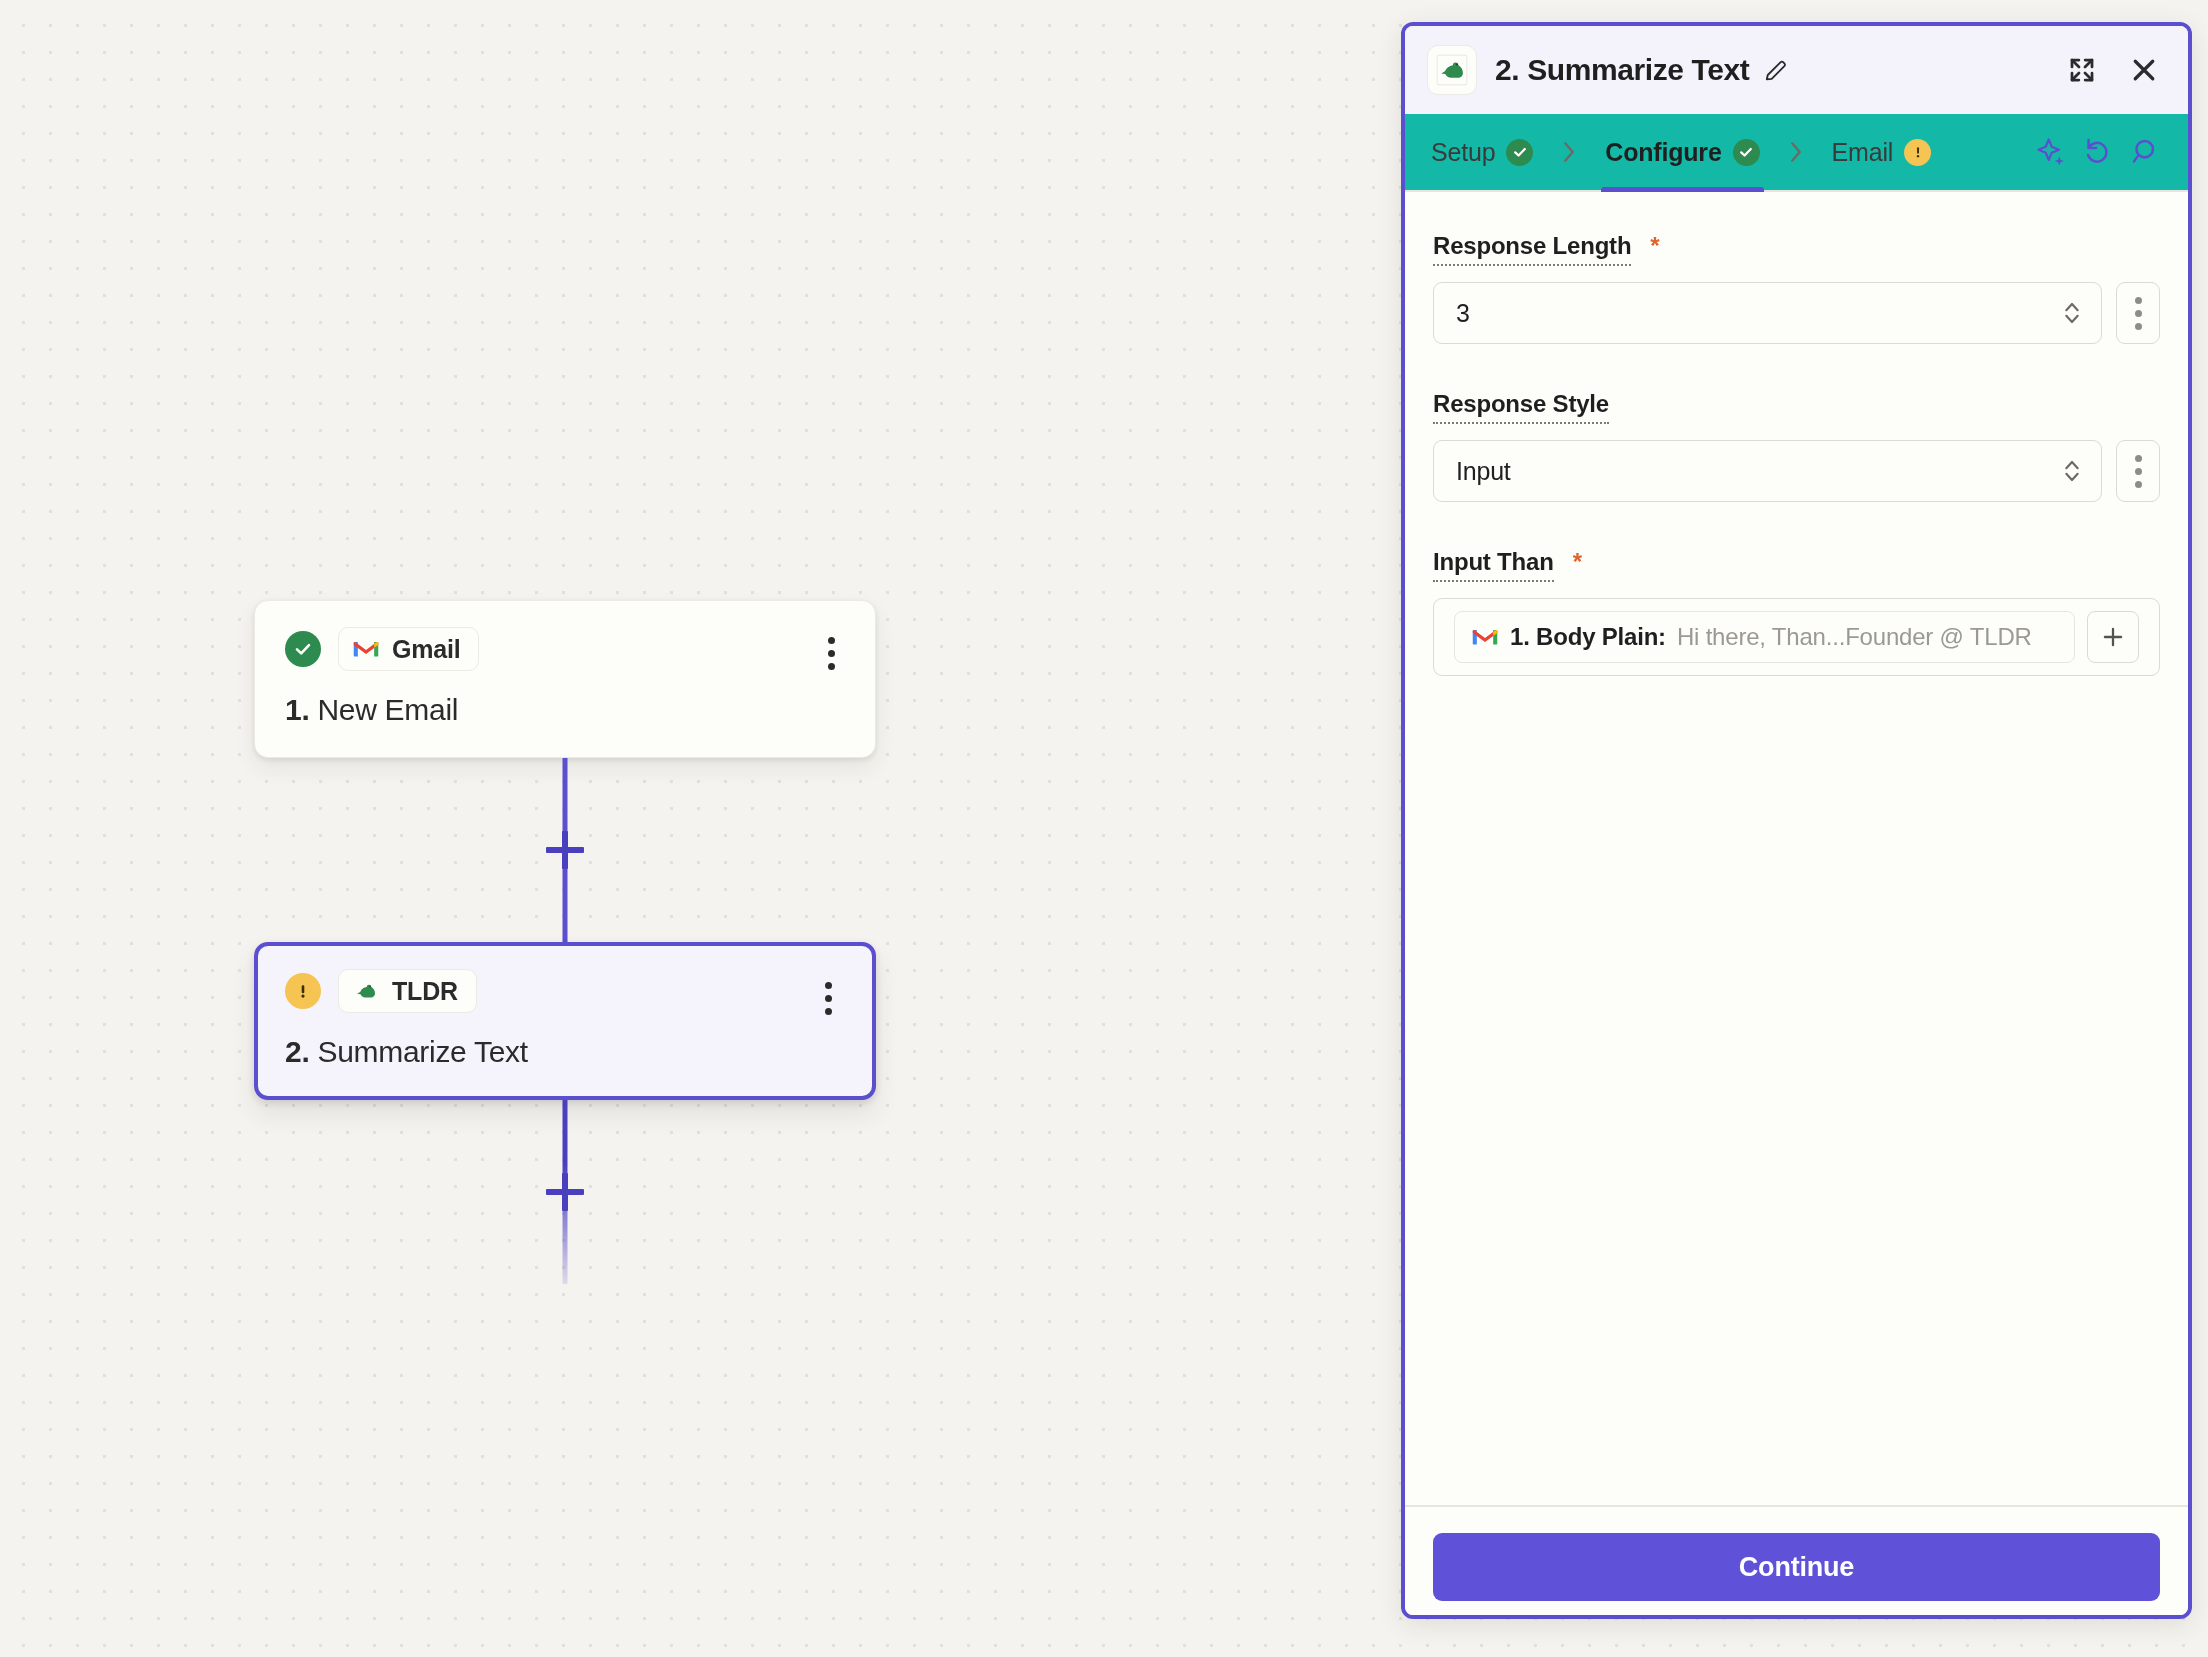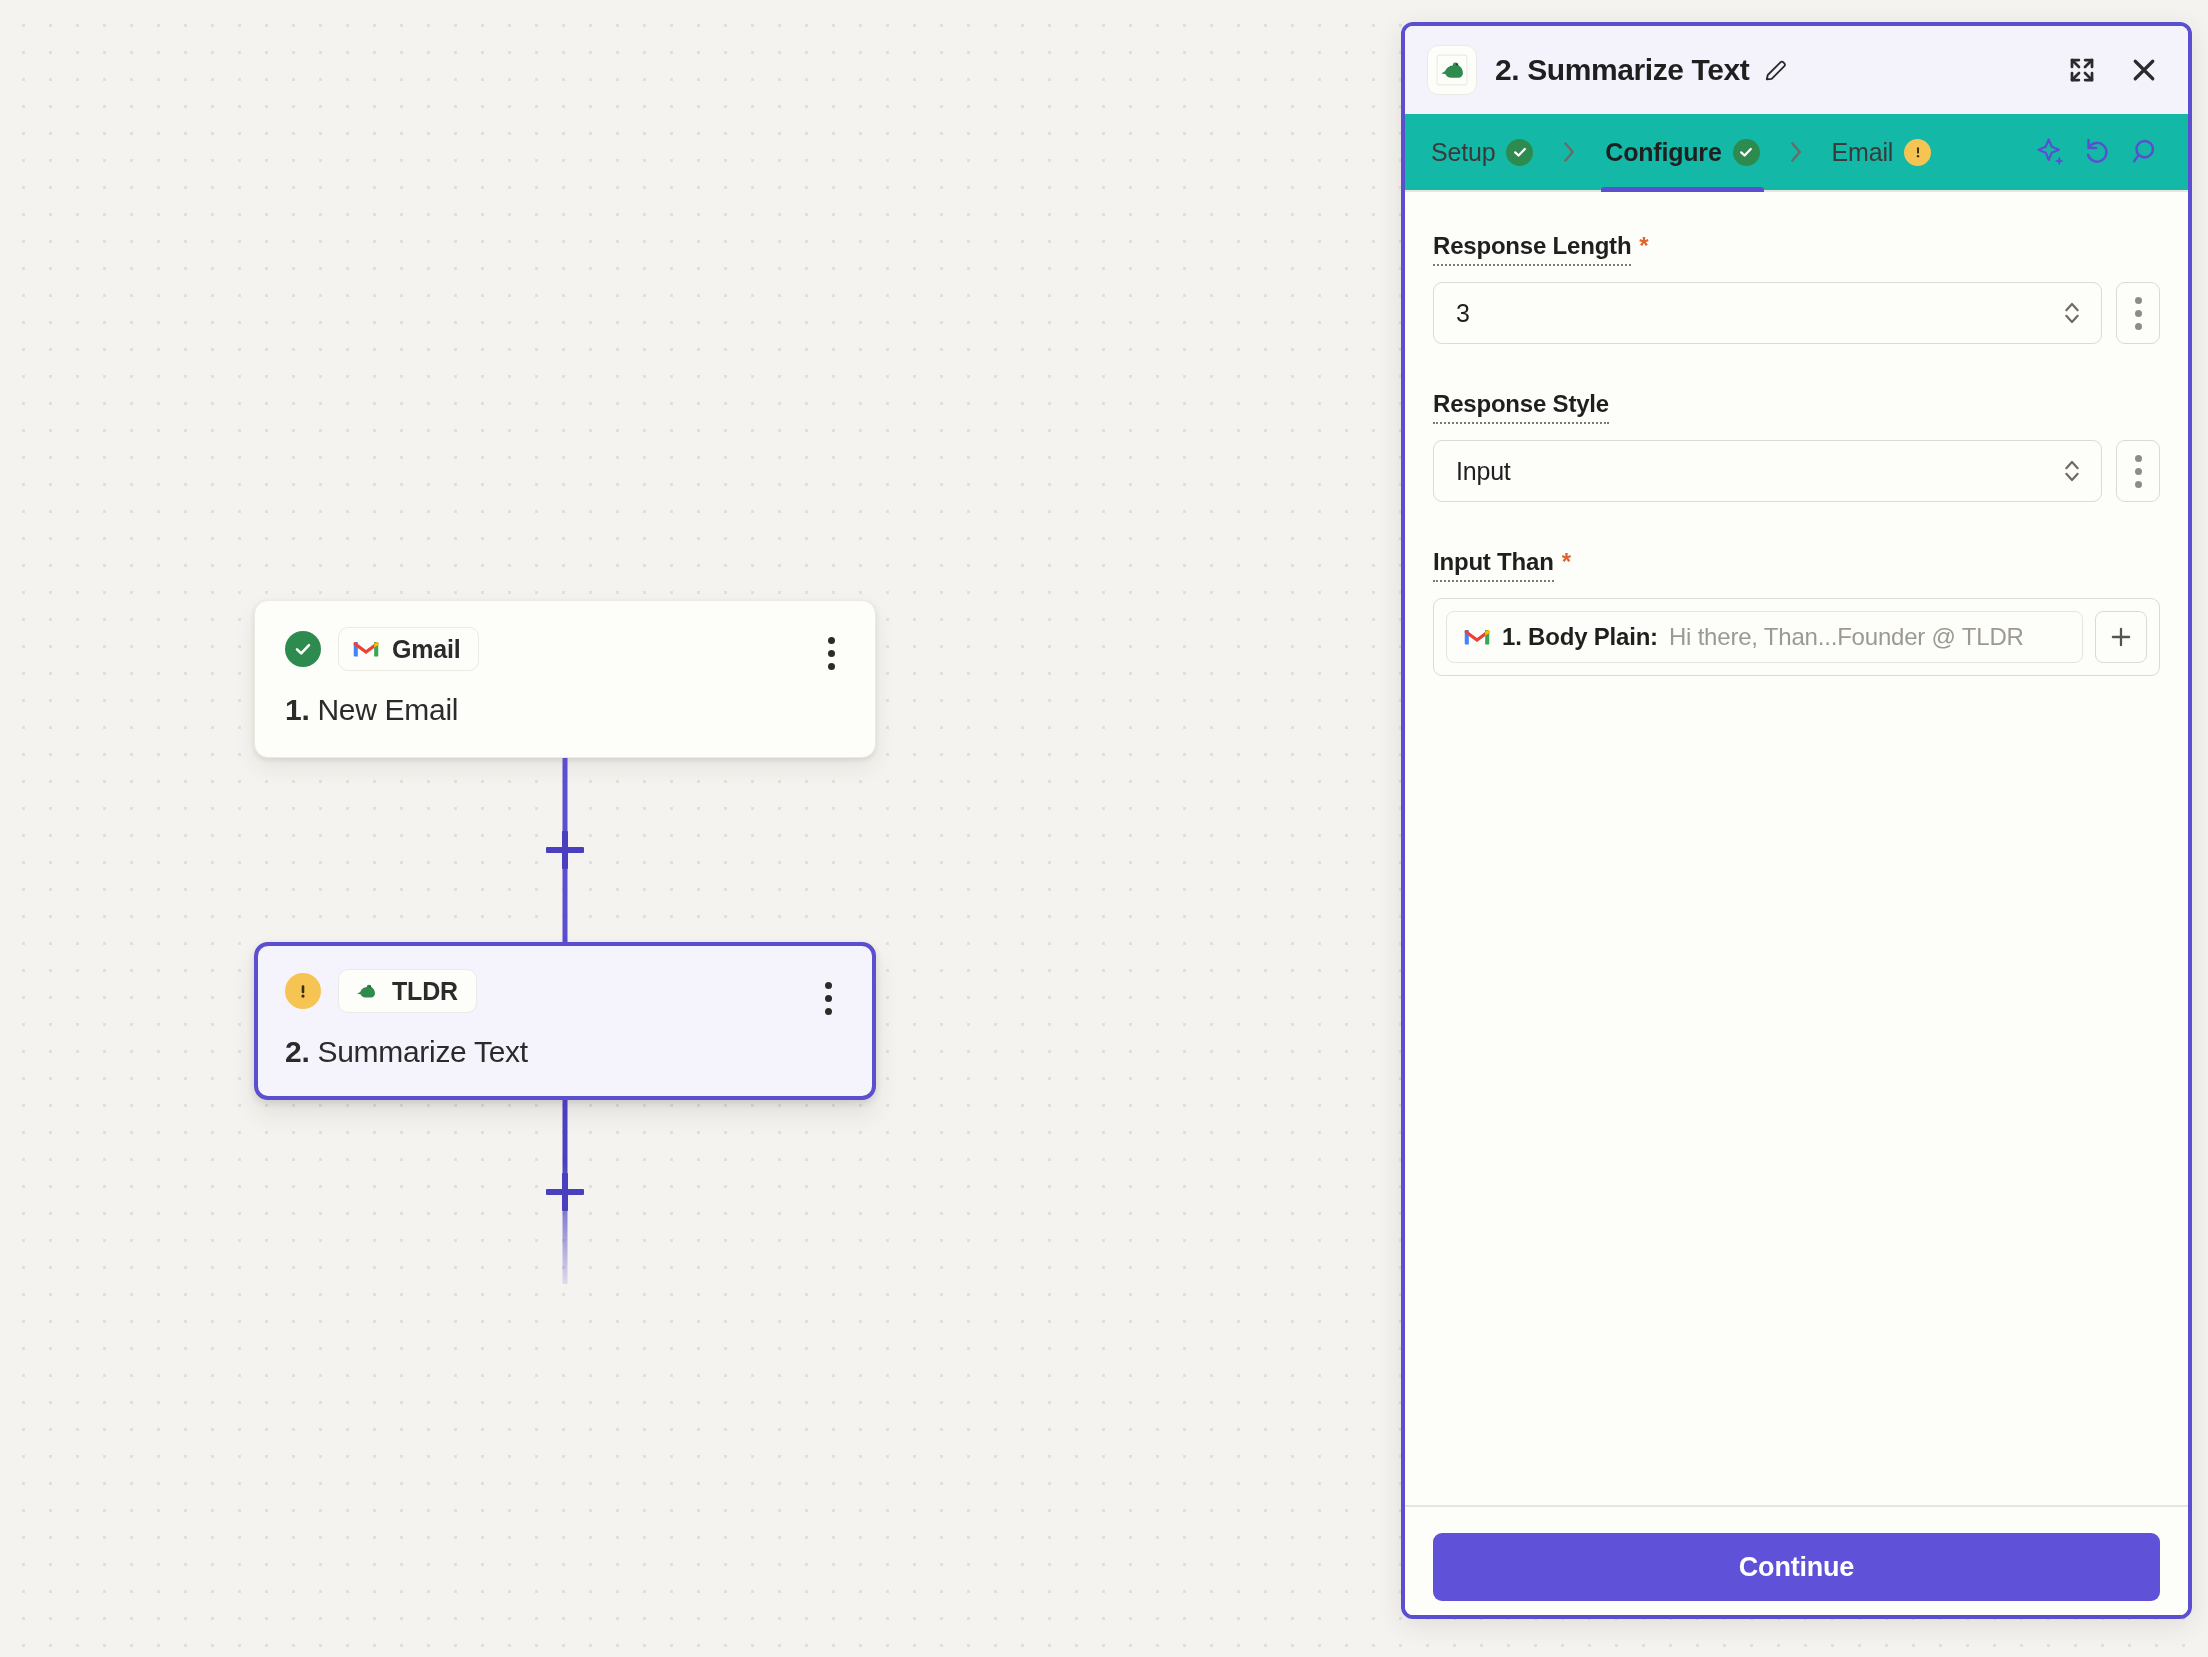--- a/index.html
+++ b/index.html
@@ -228,21 +228,21 @@
     padding: 40px 28px 0 28px;
     background: #fdfdfa;
   }
 
   .field { margin-bottom: 46px; }
   .field:last-child { margin-bottom: 0; }
 
   .field-label {
     display: inline-flex;
     align-items: flex-start;
-    gap: 8px;
+    gap: 19px;
     margin-bottom: 16px;
   }
   .field-label .lbl-text {
     font-size: 24px;
     font-weight: 700;
     color: #1f1f1f;
     letter-spacing: -0.2px;
     border-bottom: 2px dotted #7a7a72;
     padding-bottom: 4px;
   }
@@ -285,21 +285,21 @@
     gap: 6px;
     cursor: pointer;
     flex: 0 0 auto;
   }
   .dots-btn span { width: 7px; height: 7px; border-radius: 50%; background: #8e8c84; display:block; }
 
   .token-box {
     border: 1px solid #dcdad2;
     border-radius: 9px;
     background: #fdfdfa;
-    padding: 12px 12px;
+    padding: 12px 20px;
     display: flex;
     align-items: flex-end;
     gap: 12px;
   }
   .token {
     flex: 1 1 auto;
     min-width: 0;
     height: 52px;
     border: 1px solid #e7e5dd;
     border-radius: 8px;

